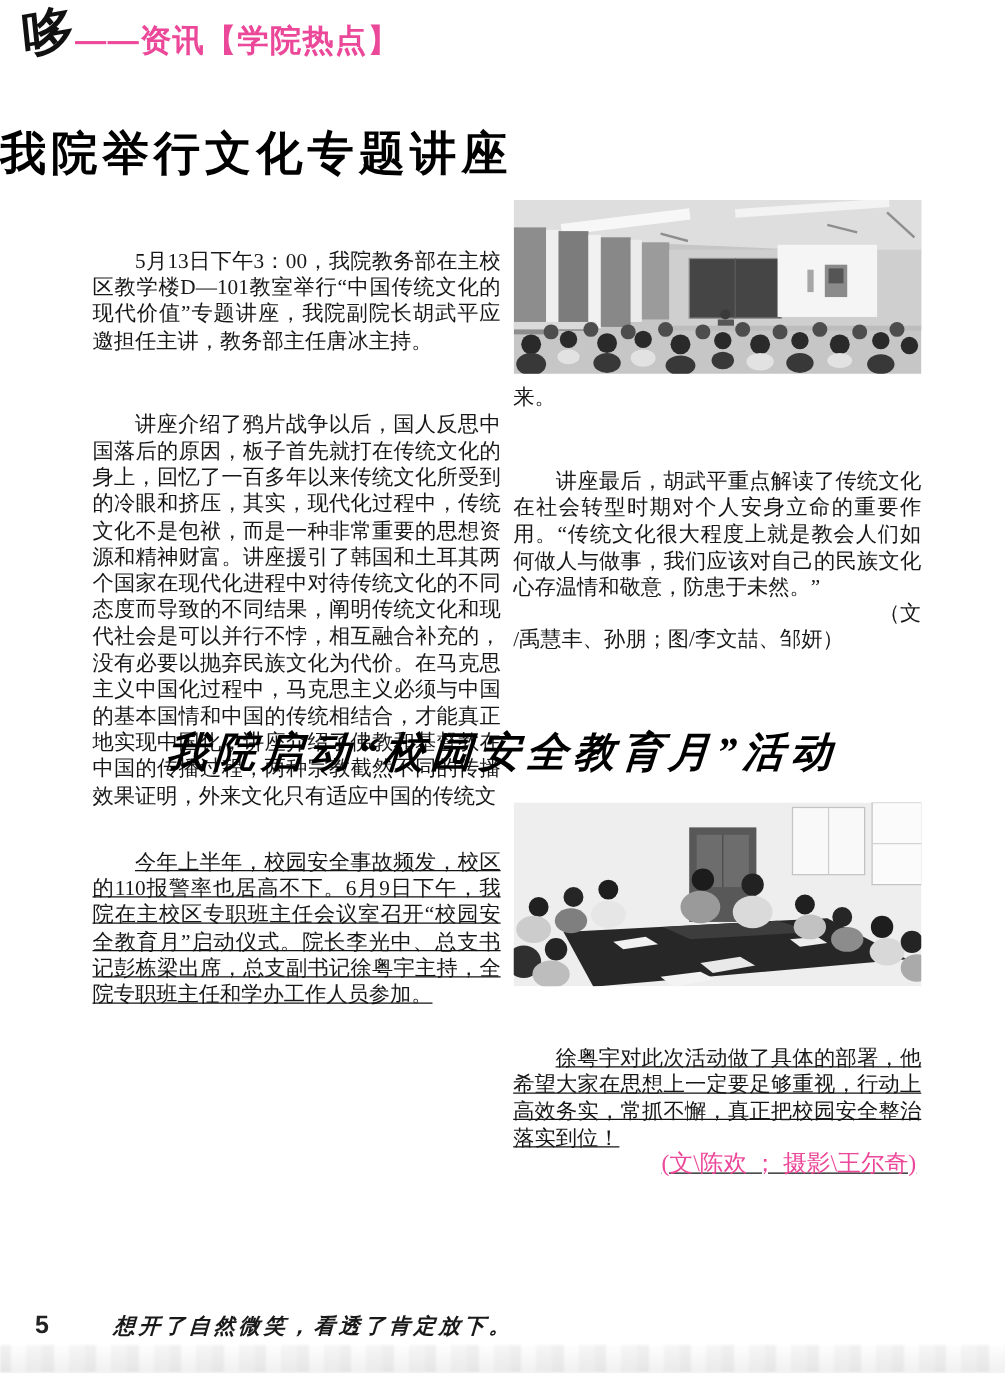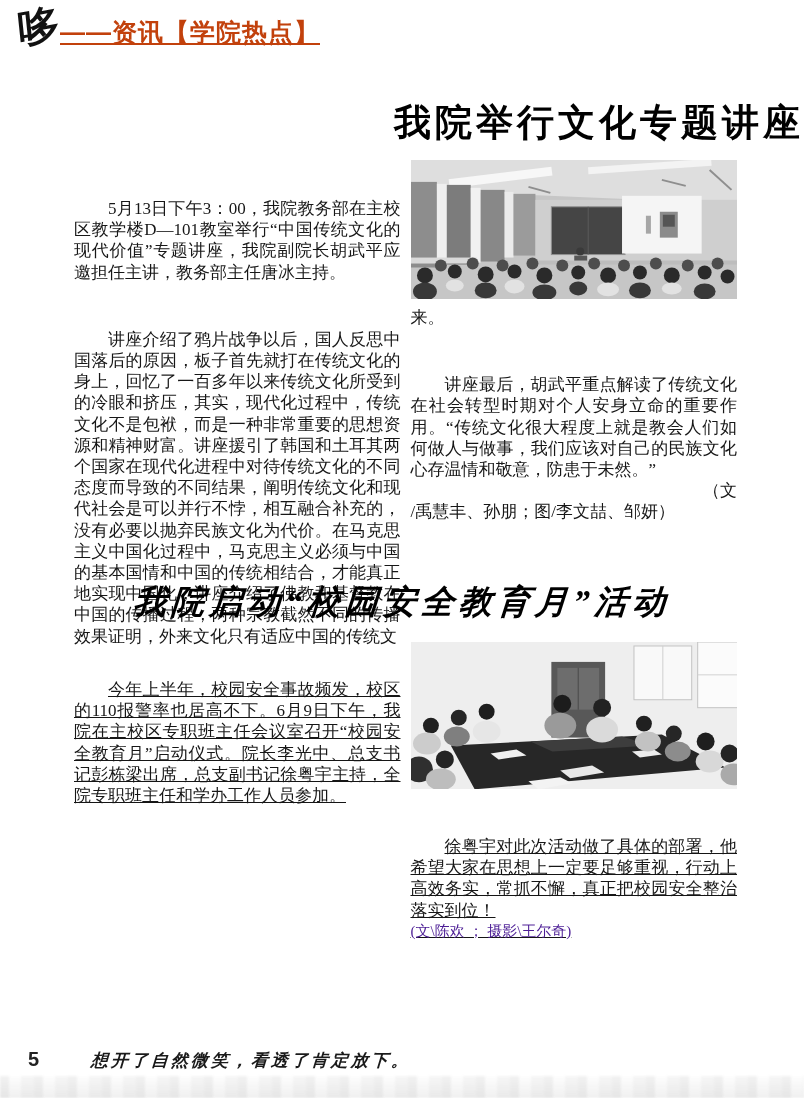--- a/index.html
+++ b/index.html
@@ -10,41 +10,41 @@
   }
   
   .hdr{position:absolute;top:6px;left:18px;display:flex;align-items:flex-start;}
   .logo{
     display:inline-block;font-size:40px;line-height:40px;font-weight:bold;
     font-family:"DejaVu Serif",serif;transform:rotate(-10deg) skewX(-4deg);
     margin-right:2px;color:#111;
   }
   .section-title{
     font-family:"Liberation Sans","DejaVu Sans",sans-serif;font-weight:900;
-    font-size:25px;letter-spacing:1px;margin-top:10px;color:#c2410c;text-decoration:underline;
+    font-size:25px;letter-spacing:1px;margin-top:10px;color:#ec4899;
   }
   
   .title1{
-    position:absolute;top:98px;left:0;width:100%;margin:0;text-align:right;
+    position:absolute;top:98px;left:0;width:100%;margin:0;text-align:left;
     font-family:"Liberation Sans","DejaVu Sans",sans-serif;font-weight:900;
     font-size:37px;letter-spacing:4px;color:#000;
   }
   
   .cols{position:absolute;left:74px;width:663px;display:flex;gap:10px;}
   .cols1{top:152px;}
   .cols2{top:633px;text-decoration:underline;}
   .col{width:326.5px;}
   p.body{
     margin:0;font-size:17px;line-height:21.2px;text-align:justify;
     text-justify:inter-ideograph;color:#171717;
   }
   p.indent{text-indent:2em;margin-top:46px;}
   .byline-r{font-size:17px;line-height:21.2px;text-align:right;color:#171717;}
   .byline-l{font-size:17px;line-height:21.2px;text-align:left;color:#171717;}
-  .byline2{font-size:15px;line-height:21.2px;padding-right:4px;color:#4c1d95;}
+  .byline2{font-size:19px;line-height:21.2px;text-align:right;padding-right:4px;color:#ec4899;}
   
   figure{margin:0;}
   .photo{display:block;width:100%;}
   .photo1{height:140px;margin:8px 0 7px;}
   .photo2{height:148px;margin:9px 0 9px;}
   
   .title2{
     position:absolute;top:580px;left:0;width:100%;margin:0;text-align:center;
     font-family:"Liberation Serif","DejaVu Serif",serif;font-style:italic;
     font-weight:900;font-size:33px;letter-spacing:5px;color:#000;

